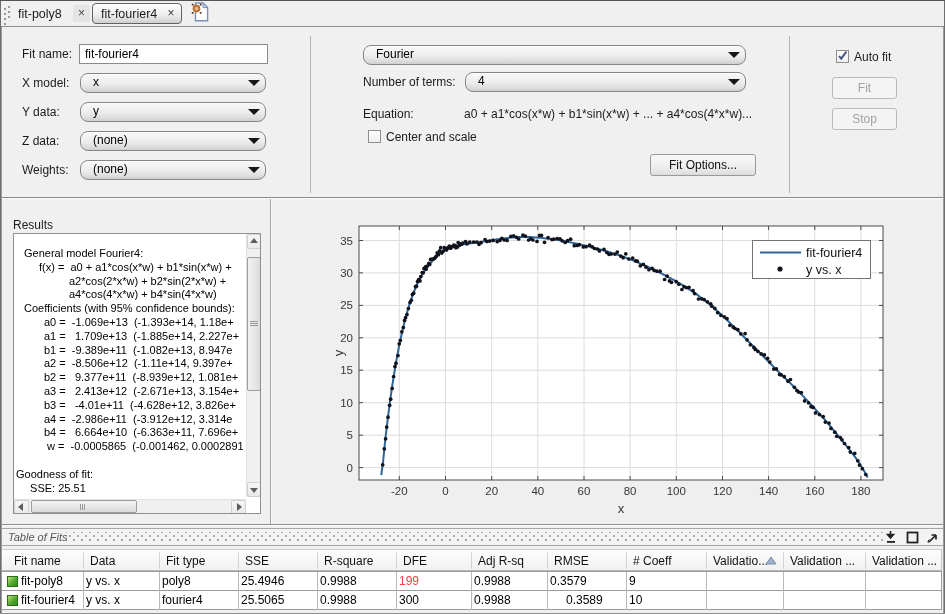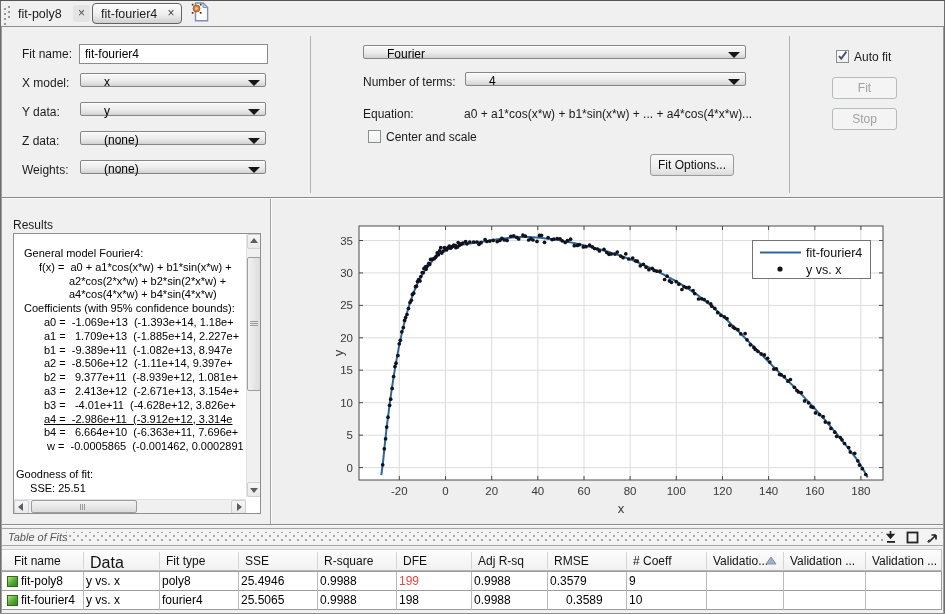--- a/index.html
+++ b/index.html
@@ -1,20 +1,20 @@
 <!DOCTYPE html>
 <html><head><meta charset="utf-8"><style>
 *{margin:0;padding:0;box-sizing:border-box;}
 html,body{width:945px;height:614px;}
 body{font-family:"Liberation Sans",sans-serif;background:#f0f0f0;position:relative;overflow:hidden;}
 .abs{position:absolute;}
 .lbl{position:absolute;font-size:12px;color:#1b1b1b;white-space:nowrap;}
-.combo{position:absolute;height:14px;border:1px solid #868686;border-radius:2px;
+.combo{position:absolute;height:20px;border:1px solid #868686;border-radius:8px;
  background:linear-gradient(#f8f8f8,#ededed 52%,#e0e0e0 78%,#d0d0d0);box-shadow:inset 0 1px 0 #fdfdfd;
- font-size:12px;color:#000;line-height:16px;padding-left:23px;white-space:nowrap;}
+ font-size:12px;color:#000;line-height:16px;padding-left:12px;white-space:nowrap;}
 .combo:after{content:"";position:absolute;right:5px;top:6px;border:6px solid transparent;
  border-top:6px solid #161616;border-bottom:none;}
 .btn{position:absolute;border:1px solid #9a9a9a;border-radius:3px;
  background:linear-gradient(#f8f8f8,#f0f0f0 50%,#e4e4e4 85%,#dadada);
  font-size:12px;color:#111;text-align:center;font-family:"Liberation Sans",sans-serif;}
 .btn.dis{border-color:#b6babd;background:#f4f4f4;color:#9fa1a2;}
 .cb{position:absolute;width:13px;height:13px;border:1px solid #8e8e8e;background:linear-gradient(#fdfdfd,#eef0f0);}
 </style></head><body>
 <div class="abs" style="left:0;top:0;width:945px;height:1px;background:#535353;"></div>
 <div class="abs" style="left:0;top:613px;width:945px;height:1px;background:#8f8f8f;"></div>
@@ -54,21 +54,21 @@
 <div class="combo" style="left:80px;top:131px;width:186px;">(none)</div>
 <div class="combo" style="left:80px;top:160px;width:186px;">(none)</div>
 <div class="abs" style="left:310px;top:36px;width:1px;height:157px;background:#b2b2b2;"></div>
 <div class="combo" style="left:363px;top:45px;width:383px;">Fourier</div>
 <div class="lbl" style="left:363px;top:75px;">Number of terms:</div>
 <div class="combo" style="left:465px;top:72px;width:281px;">4</div>
 <div class="lbl" style="left:363px;top:107px;">Equation:</div>
 <div class="lbl" style="left:464px;top:107px;">a0 + a1*cos(x*w) + b1*sin(x*w) + ... + a4*cos(4*x*w)...</div>
 <div class="cb" style="left:368px;top:130px;"></div>
 <div class="lbl" style="left:386px;top:130px;">Center and scale</div>
-<div class="btn" style="left:650px;top:154px;width:84px;height:22px;line-height:20px;">Fit Options...</div>
+<div class="btn" style="left:650px;top:154px;width:106px;height:22px;line-height:20px;">Fit Options...</div>
 <div class="abs" style="left:789px;top:36px;width:1px;height:157px;background:#b2b2b2;"></div>
 <div class="cb" style="left:836px;top:50px;"></div>
 <svg class="abs" style="left:836px;top:50px;" width="13" height="13" viewBox="0 0 13 13">
 <path d="M3 6 L5.2 8.6 L10.4 1.6" fill="none" stroke="#46507a" stroke-width="1.9"></path>
   </svg>
 <div class="lbl" style="left:854px;top:50px;">Auto fit</div>
 <div class="btn dis" style="left:832px;top:77px;width:65px;height:22px;line-height:20px;">Fit</div>
 <div class="btn dis" style="left:832px;top:108px;width:65px;height:22px;line-height:20px;">Stop</div>
 <svg class="abs" style="left:272px;top:200px;" width="671" height="324" viewBox="0 0 671 324">
     <rect x="0" y="0" width="671" height="324" fill="#efefef"></rect>
@@ -388,21 +388,21 @@
       <div style="padding-left:55px;white-space:nowrap;">a2*cos(2*x*w) + b2*sin(2*x*w) +</div>
       <div style="padding-left:55px;white-space:nowrap;">a4*cos(4*x*w) + b4*sin(4*x*w)</div>
       <div style="padding-left:10px;white-space:nowrap;">Coefficients (with 95% confidence bounds):</div>
       <div style="padding-left:30px;white-space:nowrap;">a0 = &nbsp;-1.069e+13&nbsp; (-1.393e+14, 1.18e+</div>
       <div style="padding-left:30px;white-space:nowrap;">a1 = &nbsp;&nbsp;1.709e+13&nbsp; (-1.885e+14, 2.227e+</div>
       <div style="padding-left:30px;white-space:nowrap;">b1 = &nbsp;-9.389e+11&nbsp; (-1.082e+13, 8.947e</div>
       <div style="padding-left:30px;white-space:nowrap;">a2 = &nbsp;-8.506e+12&nbsp; (-1.11e+14, 9.397e+</div>
       <div style="padding-left:30px;white-space:nowrap;">b2 = &nbsp;&nbsp;9.377e+11&nbsp; (-8.939e+12, 1.081e+</div>
       <div style="padding-left:30px;white-space:nowrap;">a3 = &nbsp;&nbsp;2.413e+12&nbsp; (-2.671e+13, 3.154e+</div>
       <div style="padding-left:30px;white-space:nowrap;">b3 = &nbsp;&nbsp;-4.01e+11&nbsp; (-4.628e+12, 3.826e+</div>
-      <div style="padding-left:30px;white-space:nowrap;text-decoration:underline;">a4 = &nbsp;-2.986e+11&nbsp; (-3.912e+12, 3.314e</div>
+      <div style="padding-left:30px;white-space:nowrap;">a4 = &nbsp;-2.986e+11&nbsp; (-3.912e+12, 3.314e</div>
       <div style="padding-left:30px;white-space:nowrap;">b4 = &nbsp;&nbsp;6.664e+10&nbsp; (-6.363e+11, 7.696e+</div>
       <div style="padding-left:33px;white-space:nowrap;">w = &nbsp;-0.0005865&nbsp; (-0.001462, 0.0002891</div>
       <div style="padding-left:10px;white-space:nowrap;">&nbsp;</div>
       <div style="padding-left:2px;white-space:nowrap;">Goodness of fit:</div>
       <div style="padding-left:10px;white-space:nowrap;">&nbsp; SSE: 25.51</div>
     </div>
     <div style="position:absolute;right:0;top:0;width:14px;height:263px;background:#f0f0f0;border-left:1px solid #e2e2e2;">
       <div style="position:absolute;top:0;left:0;width:14px;height:15px;background:linear-gradient(#f6f6f6,#e9e9e9);border:1px solid #d0d0d0;border-radius:2px;"></div>
       <svg style="position:absolute;left:3px;top:4px;" width="8" height="6">
         <path d="M4 0 L8 5 L0 5 Z" fill="#5a5d61"></path>
@@ -437,21 +437,21 @@
   </div>
 <svg class="abs" style="left:886px;top:531px;" width="54" height="13" viewBox="0 0 54 13">
 <path d="M4.5 0 L4.5 6 M1.5 3.5 L4.5 7 L7.5 3.5 Z" stroke="#222" stroke-width="1.6" fill="#222"></path>
 <rect x="1" y="10" width="8" height="1.8" fill="#222"></rect>
 <rect x="21.5" y="1.5" width="10" height="10" fill="none" stroke="#222" stroke-width="1.8"></rect>
 <path d="M43 11 L50 4 M50 4 L45.5 4 M50 4 L50 8.5" stroke="#222" stroke-width="1.7" fill="none"></path>
 <path d="M43 11 q-1.5 1 -1 -1 l1.5 -1.5" stroke="#222" stroke-width="1" fill="none"></path>
 </svg>
 <div class="abs" style="left:2px;top:549px;width:940px;height:22px;background:linear-gradient(#fdfdfd,#f1f1f1);border-top:1px solid #cfcfcf;border-bottom:1px solid #b6b6b6;border-right:1px solid #c4c4c4;">
     <div style="position:absolute;left:12px;top:4px;font-size:12px;color:#111;white-space:nowrap;">Fit name</div>
-    <div style="position:absolute;left:88px;top:4px;font-size:16px;color:#111;white-space:nowrap;">Data</div>
+    <div style="position:absolute;left:88px;top:4px;font-size:12px;color:#111;white-space:nowrap;">Data</div>
     <div style="position:absolute;left:81px;top:2px;width:1px;height:17px;background:#d4d4d4;"></div>
     <div style="position:absolute;left:164px;top:4px;font-size:12px;color:#111;white-space:nowrap;">Fit type</div>
     <div style="position:absolute;left:157px;top:2px;width:1px;height:17px;background:#d4d4d4;"></div>
     <div style="position:absolute;left:243px;top:4px;font-size:12px;color:#111;white-space:nowrap;">SSE</div>
     <div style="position:absolute;left:236px;top:2px;width:1px;height:17px;background:#d4d4d4;"></div>
     <div style="position:absolute;left:322px;top:4px;font-size:12px;color:#111;white-space:nowrap;">R-square</div>
     <div style="position:absolute;left:315px;top:2px;width:1px;height:17px;background:#d4d4d4;"></div>
     <div style="position:absolute;left:401px;top:4px;font-size:12px;color:#111;white-space:nowrap;">DFE</div>
     <div style="position:absolute;left:394px;top:2px;width:1px;height:17px;background:#d4d4d4;"></div>
     <div style="position:absolute;left:476px;top:4px;font-size:12px;color:#111;white-space:nowrap;">Adj R-sq</div>
@@ -505,17 +505,17 @@
     <div style="position:absolute;left:624px;top:0;width:1px;height:19px;background:#b9b9b9;"></div>
     <div style="position:absolute;left:704px;top:0;width:1px;height:19px;background:#b9b9b9;"></div>
     <div style="position:absolute;left:781px;top:0;width:1px;height:19px;background:#b9b9b9;"></div>
     <div style="position:absolute;left:863px;top:0;width:1px;height:19px;background:#b9b9b9;"></div>
     <div style="position:absolute;left:5px;top:4px;width:11px;height:11px;background:linear-gradient(135deg,#b9e180,#54a832 55%,#2f8a1d);border:1px solid #2a6e16;"></div>
     <div style="position:absolute;left:19px;top:2px;font-size:12px;color:#000;white-space:nowrap;">fit-fourier4</div>
     <div style="position:absolute;left:84px;top:2px;font-size:12px;color:#000;white-space:nowrap;">y vs. x</div>
     <div style="position:absolute;left:160px;top:2px;font-size:12px;color:#000;white-space:nowrap;">fourier4</div>
     <div style="position:absolute;left:239px;top:2px;font-size:12px;color:#000;white-space:nowrap;">25.5065</div>
     <div style="position:absolute;left:318px;top:2px;font-size:12px;color:#000;white-space:nowrap;">0.9988</div>
-    <div style="position:absolute;left:397px;top:2px;font-size:12px;color:#000;white-space:nowrap;">198</div>
+    <div style="position:absolute;left:397px;top:2px;font-size:12px;color:#000;white-space:nowrap;">300</div>
     <div style="position:absolute;left:472px;top:2px;font-size:12px;color:#000;white-space:nowrap;">0.9988</div>
     <div style="position:absolute;left:548px;top:2px;font-size:12px;color:#000;white-space:nowrap;margin-left:16px;">0.3589</div>
     <div style="position:absolute;left:627px;top:2px;font-size:12px;color:#000;white-space:nowrap;">10</div>
   </div>
 <div class="abs" style="left:2px;top:610px;width:941px;height:3px;background:#f0f0f0;"></div>
 </body></html>

